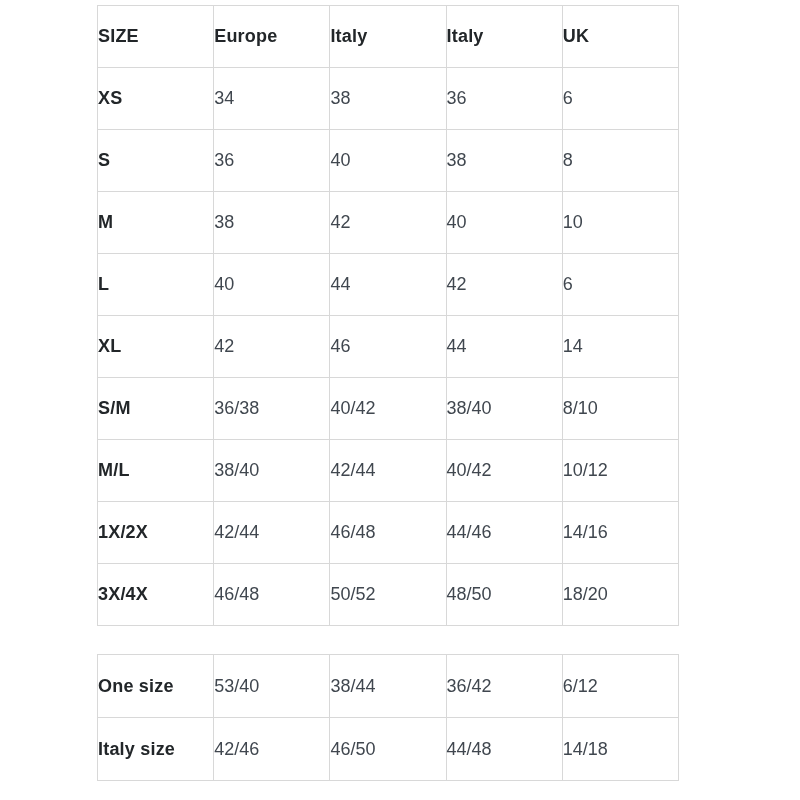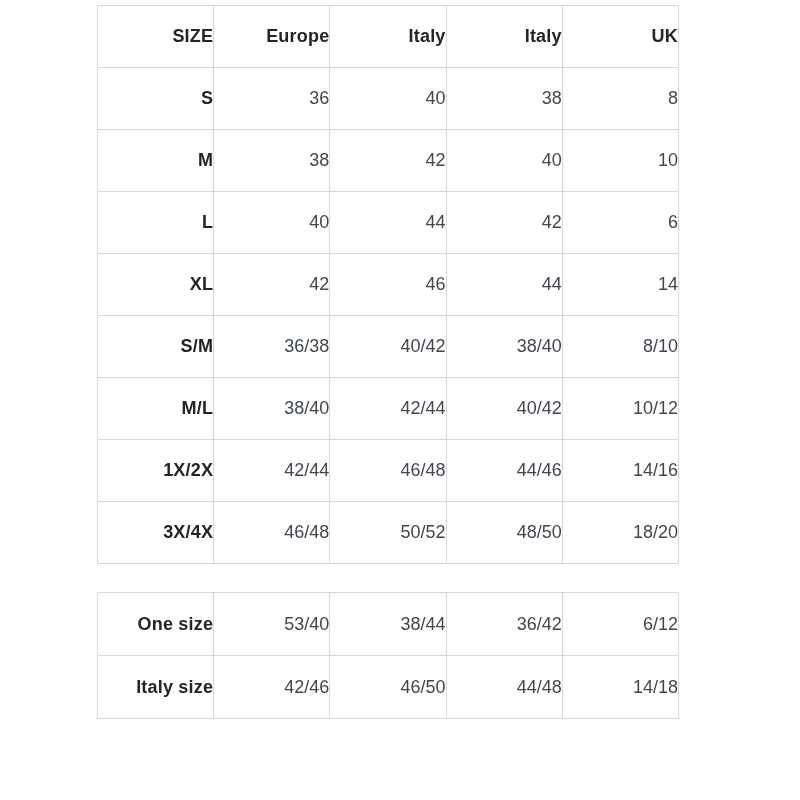--- a/index.html
+++ b/index.html
@@ -17,21 +17,21 @@
   }
   table.size-table {
     border-collapse: collapse;
     table-layout: fixed;
     width: 582px;
   }
   table.size-table th,
   table.size-table td {
     border: 1px solid #d8d8d8;
     background: #ffffff;
-    text-align: right;
+    text-align: left;
     vertical-align: middle;
     height: 61px;
     font-size: 18px;
     padding: 0;
   }
   table.size-table th {
     font-weight: 700;
     color: #222629;
     letter-spacing: 0.2px;
   }
@@ -56,20 +56,27 @@
     <thead>
       <tr>
         <th>SIZE</th>
         <th>Europe</th>
         <th>Italy</th>
         <th>Italy</th>
         <th>UK</th>
       </tr>
     </thead>
     <tbody>
+      <tr>
+        <th>XS</th>
+        <td>34</td>
+        <td>38</td>
+        <td>36</td>
+        <td>6</td>
+      </tr>
       <tr>
         <th>S</th>
         <td>36</td>
         <td>40</td>
         <td>38</td>
         <td>8</td>
       </tr>
       <tr>
         <th>M</th>
         <td>38</td>

